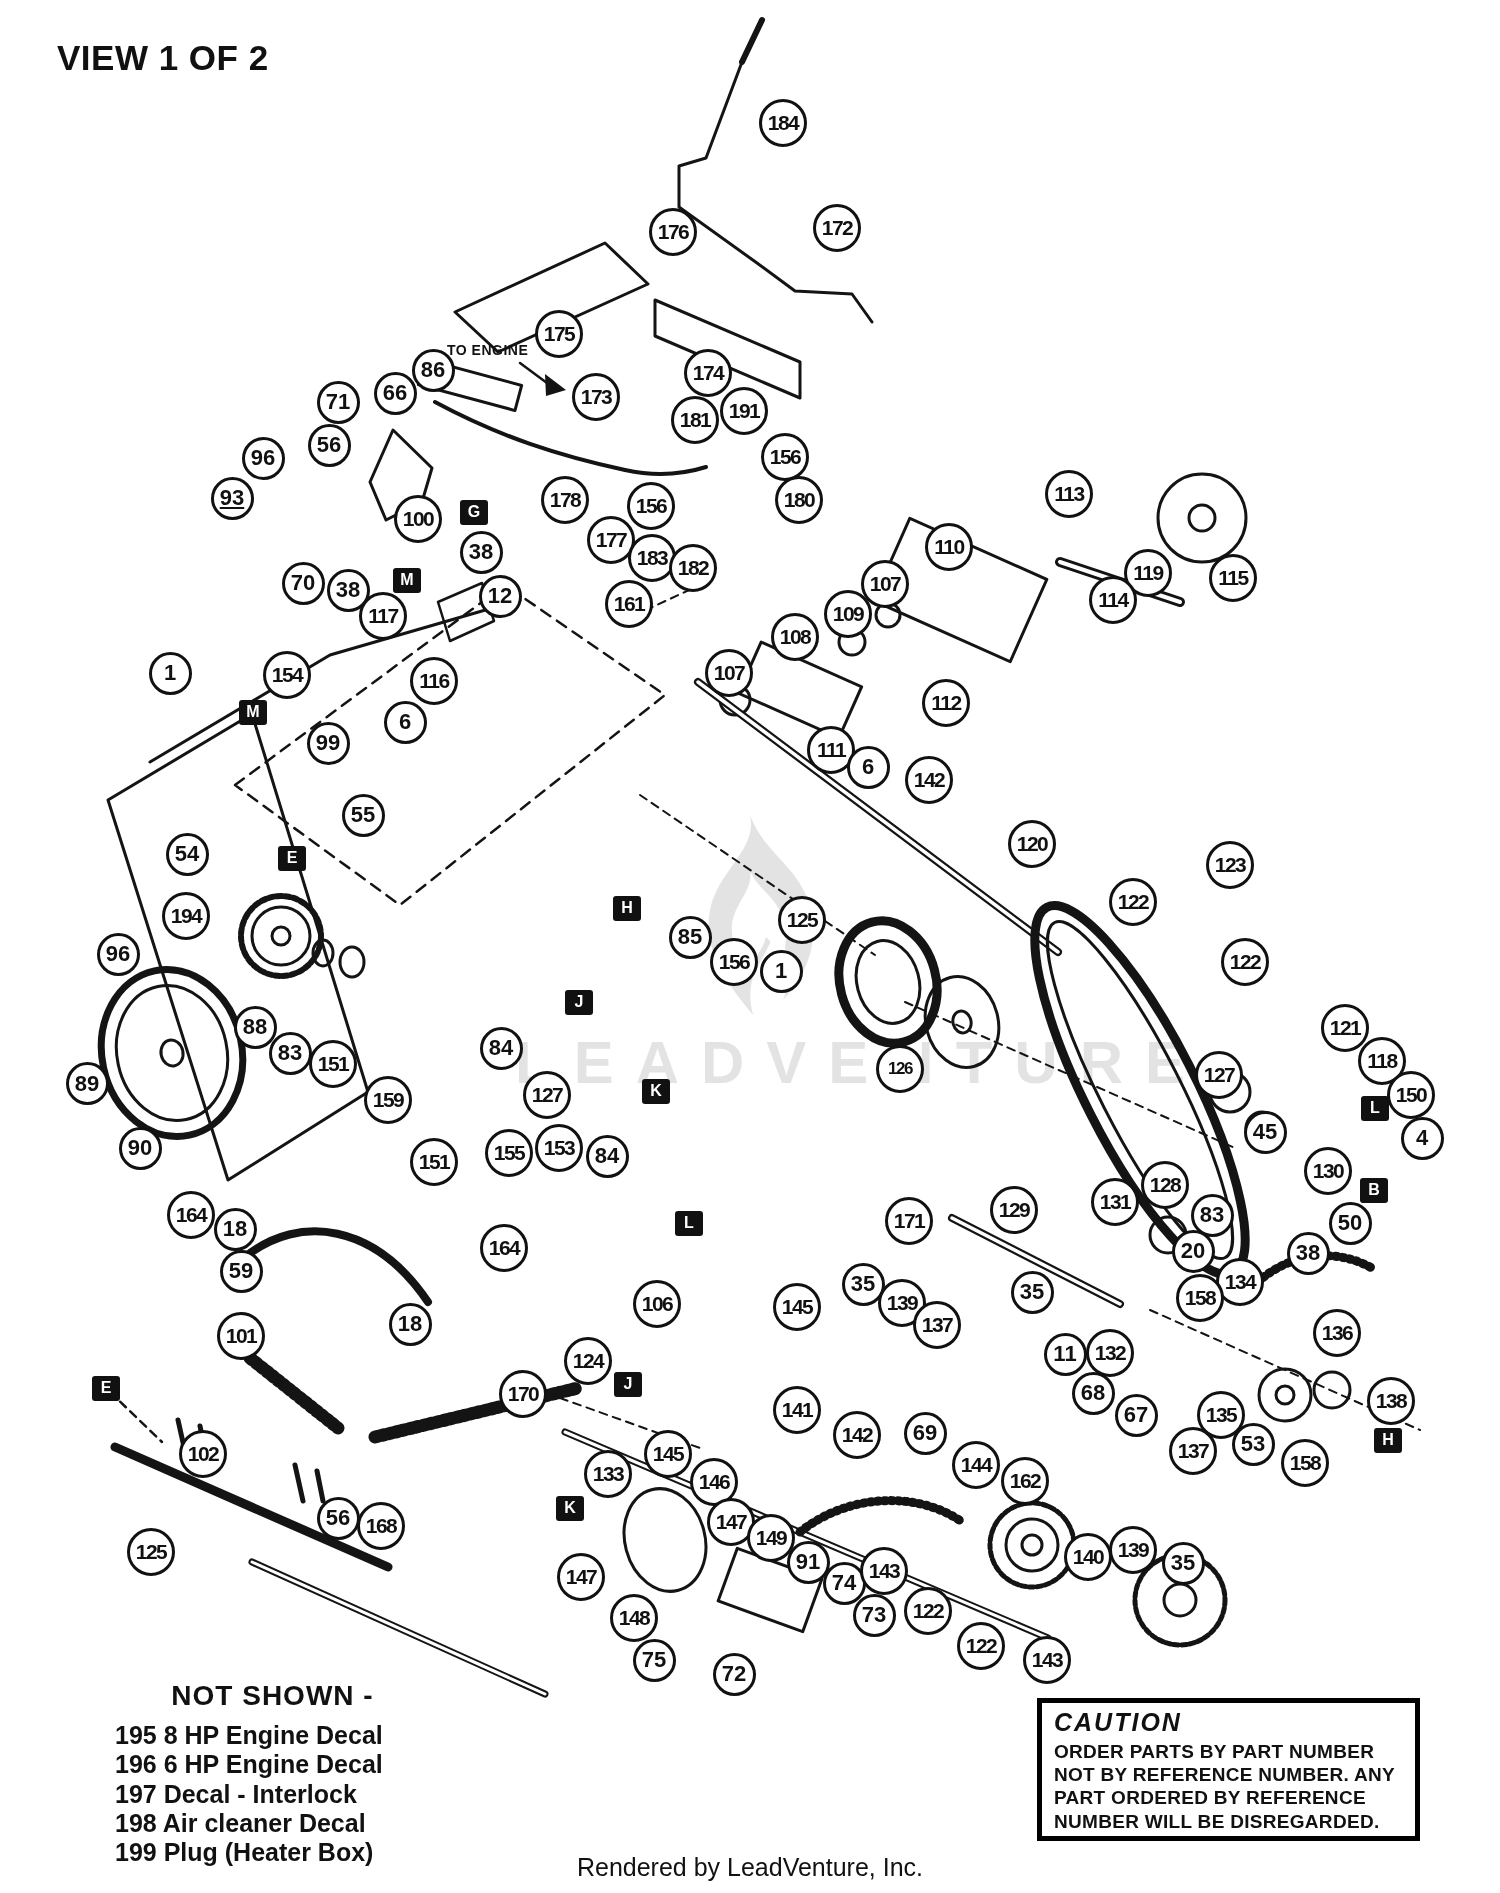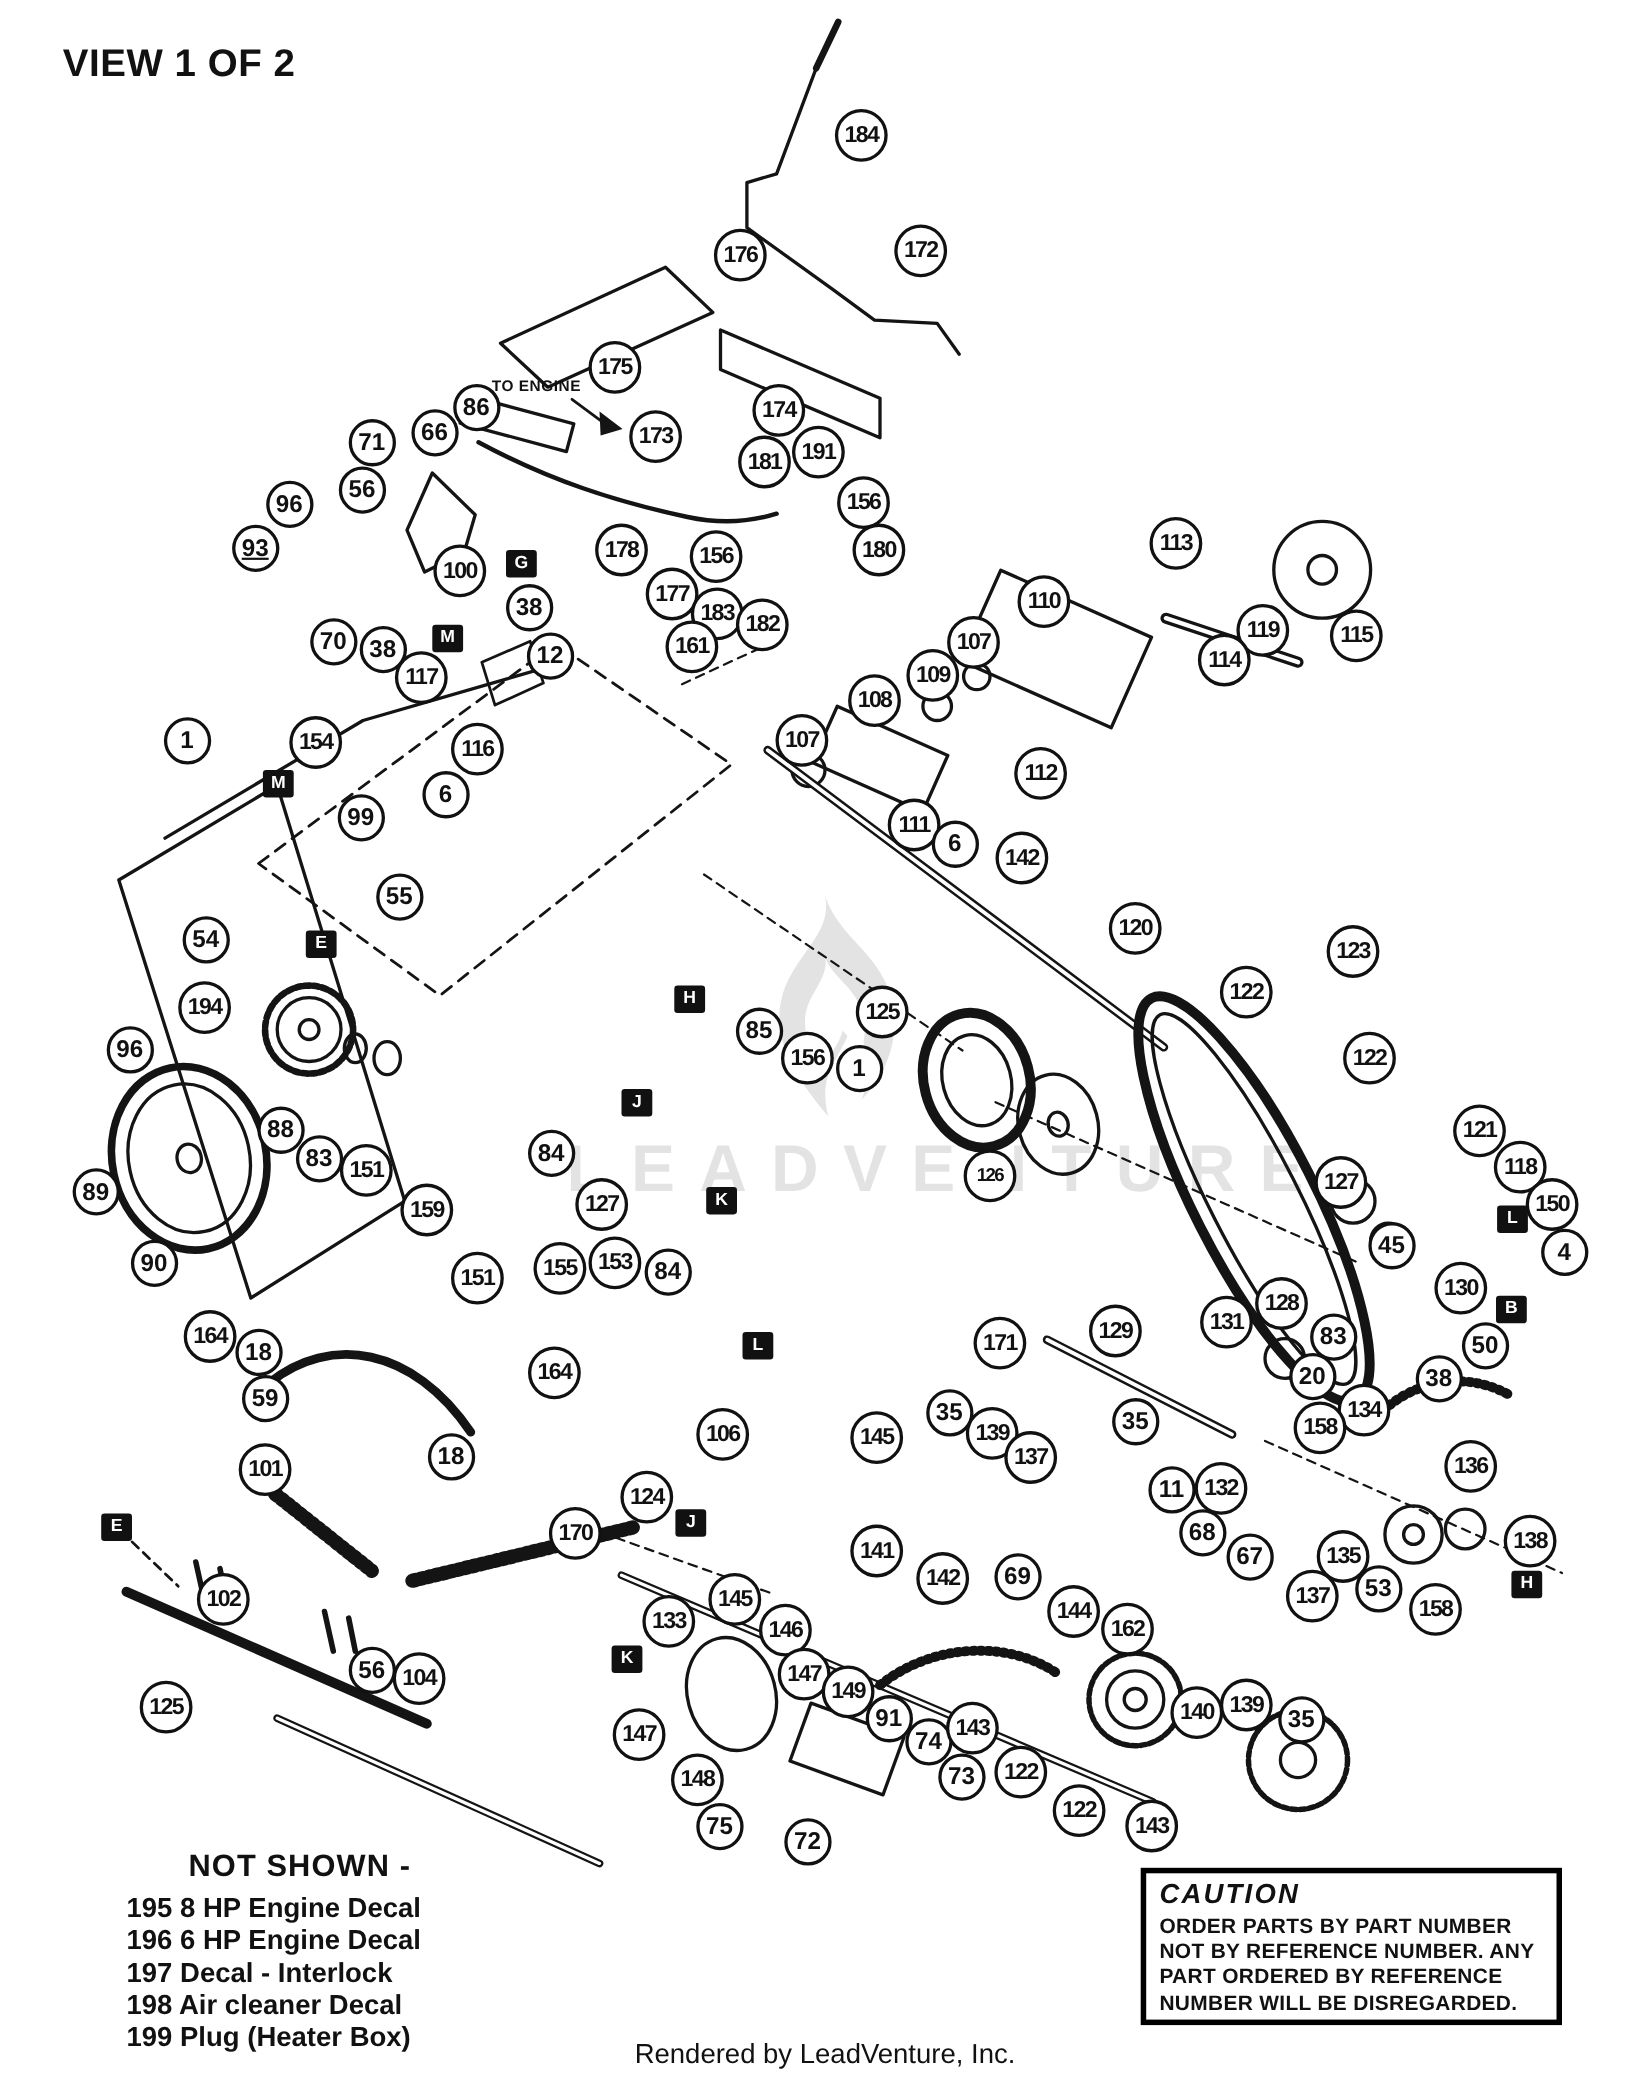--- a/index.html
+++ b/index.html
@@ -182,21 +182,21 @@
       <div class="callout" style="width: 48px; height: 48px; left: 925px; top: 523px; letter-spacing: -1.5px; font-size: 21px;">110</div>
       <div class="callout" style="width: 48px; height: 48px; left: 1045px; top: 470px; letter-spacing: -1.5px; font-size: 21px;">113</div>
       <div class="callout" style="width: 48px; height: 48px; left: 1124px; top: 549px; letter-spacing: -1.5px; font-size: 21px;">119</div>
       <div class="callout" style="width: 48px; height: 48px; left: 1089px; top: 576px; letter-spacing: -1.5px; font-size: 21px;">114</div>
       <div class="callout" style="width: 48px; height: 48px; left: 1209px; top: 554px; letter-spacing: -1.5px; font-size: 21px;">115</div>
       <div class="callout" style="width: 43px; height: 43px; left: 281.5px; top: 561.5px;">70</div>
       <div class="callout" style="width: 43px; height: 43px; left: 326.5px; top: 568.5px;">38</div>
       <div class="callout" style="width: 43px; height: 43px; left: 459.5px; top: 530.5px;">38</div>
       <div class="callout" style="width: 43px; height: 43px; left: 478.5px; top: 574.5px;">12</div>
       <div class="callout" style="width: 48px; height: 48px; left: 359px; top: 592px; letter-spacing: -1.5px; font-size: 21px;">117</div>
-      <div class="callout" style="width: 48px; height: 48px; left: 605px; top: 564px; letter-spacing: -1.5px; font-size: 21px;">161</div>
+      <div class="callout" style="width: 48px; height: 48px; left: 605px; top: 580px; letter-spacing: -1.5px; font-size: 21px;">161</div>
       <div class="callout" style="width: 48px; height: 48px; left: 861px; top: 560px; letter-spacing: -1.5px; font-size: 21px;">107</div>
       <div class="callout" style="width: 48px; height: 48px; left: 771px; top: 613px; letter-spacing: -1.5px; font-size: 21px;">108</div>
       <div class="callout" style="width: 48px; height: 48px; left: 824px; top: 590px; letter-spacing: -1.5px; font-size: 21px;">109</div>
       <div class="callout" style="width: 48px; height: 48px; left: 705px; top: 649px; letter-spacing: -1.5px; font-size: 21px;">107</div>
       <div class="callout" style="width: 48px; height: 48px; left: 922px; top: 679px; letter-spacing: -1.5px; font-size: 21px;">112</div>
       <div class="callout" style="width: 43px; height: 43px; left: 148.5px; top: 651.5px;">1</div>
       <div class="callout" style="width: 48px; height: 48px; left: 263px; top: 651px; letter-spacing: -1.5px; font-size: 21px;">154</div>
       <div class="callout" style="width: 48px; height: 48px; left: 410px; top: 657px; letter-spacing: -1.5px; font-size: 21px;">116</div>
       <div class="callout" style="width: 43px; height: 43px; left: 383.5px; top: 700.5px;">6</div>
       <div class="callout" style="width: 43px; height: 43px; left: 306.5px; top: 721.5px;">99</div>
@@ -288,21 +288,21 @@
       <div class="callout" style="width: 43px; height: 43px; left: 712.5px; top: 1652.5px;">72</div>
       <div class="callout" style="width: 43px; height: 43px; left: 852.5px; top: 1593.5px;">73</div>
       <div class="callout" style="width: 48px; height: 48px; left: 904px; top: 1587px; letter-spacing: -1.5px; font-size: 21px;">122</div>
       <div class="callout" style="width: 48px; height: 48px; left: 957px; top: 1622px; letter-spacing: -1.5px; font-size: 21px;">122</div>
       <div class="callout" style="width: 48px; height: 48px; left: 1023px; top: 1636px; letter-spacing: -1.5px; font-size: 21px;">143</div>
       <div class="callout" style="width: 48px; height: 48px; left: 1064px; top: 1533px; letter-spacing: -1.5px; font-size: 21px;">140</div>
       <div class="callout" style="width: 48px; height: 48px; left: 1109px; top: 1526px; letter-spacing: -1.5px; font-size: 21px;">139</div>
       <div class="callout" style="width: 43px; height: 43px; left: 1161.5px; top: 1541.5px;">35</div>
       <div class="callout" style="width: 48px; height: 48px; left: 179px; top: 1430px; letter-spacing: -1.5px; font-size: 21px;">102</div>
       <div class="callout" style="width: 43px; height: 43px; left: 316.5px; top: 1496.5px;">56</div>
-      <div class="callout" style="width: 48px; height: 48px; left: 357px; top: 1502px; letter-spacing: -1.5px; font-size: 21px;">104</div>
+      <div class="callout" style="width: 48px; height: 48px; left: 357px; top: 1502px; letter-spacing: -1.5px; font-size: 21px;">168</div>
       <div class="callout" style="width: 48px; height: 48px; left: 127px; top: 1528px; letter-spacing: -1.5px; font-size: 21px;">125</div>
       <div class="refbox" style="left: 460px; top: 499.5px;">G</div>
       <div class="refbox" style="left: 393px; top: 567.5px;">M</div>
       <div class="refbox" style="left: 239px; top: 699.5px;">M</div>
       <div class="refbox" style="left: 278px; top: 845.5px;">E</div>
       <div class="refbox" style="left: 613px; top: 895.5px;">H</div>
       <div class="refbox" style="left: 565px; top: 989.5px;">J</div>
       <div class="refbox" style="left: 642px; top: 1078.5px;">K</div>
       <div class="refbox" style="left: 1361px; top: 1095.5px;">L</div>
       <div class="refbox" style="left: 1360px; top: 1177.5px;">B</div>

